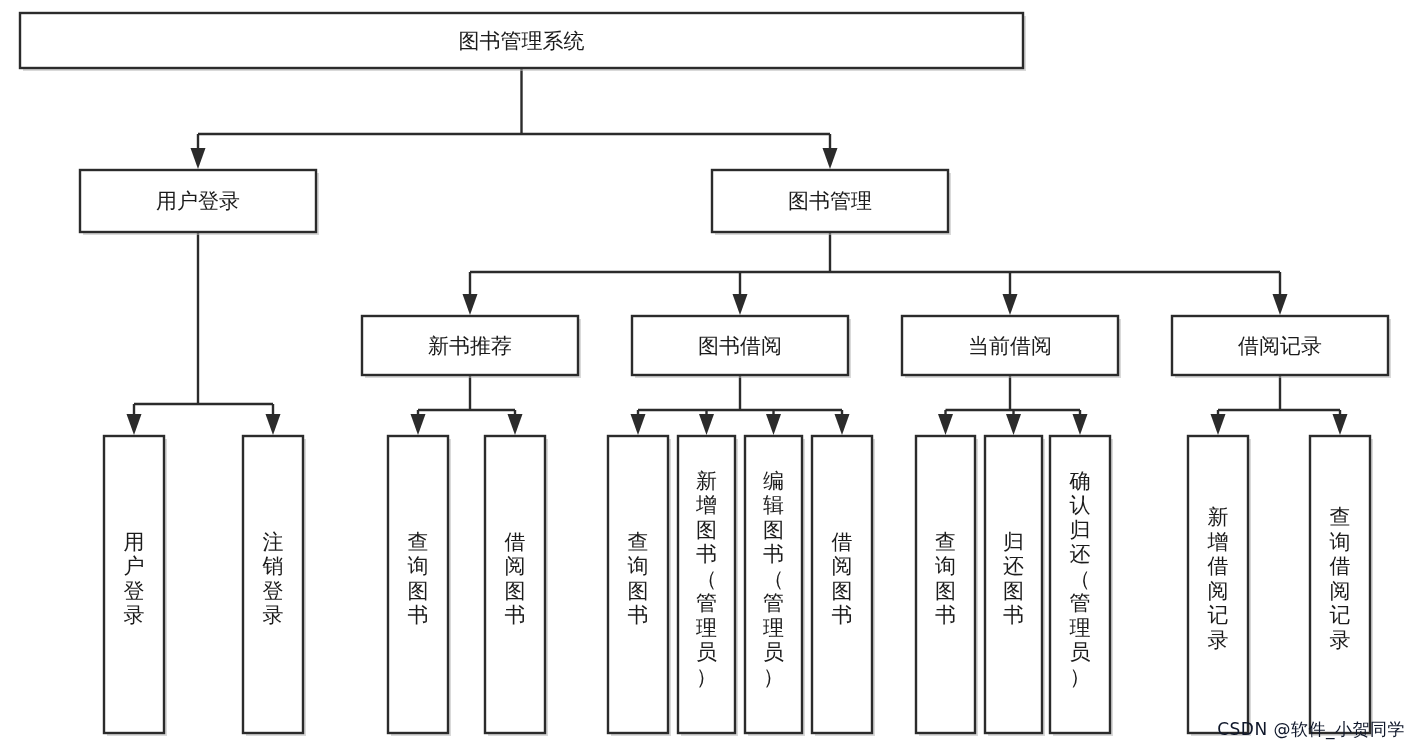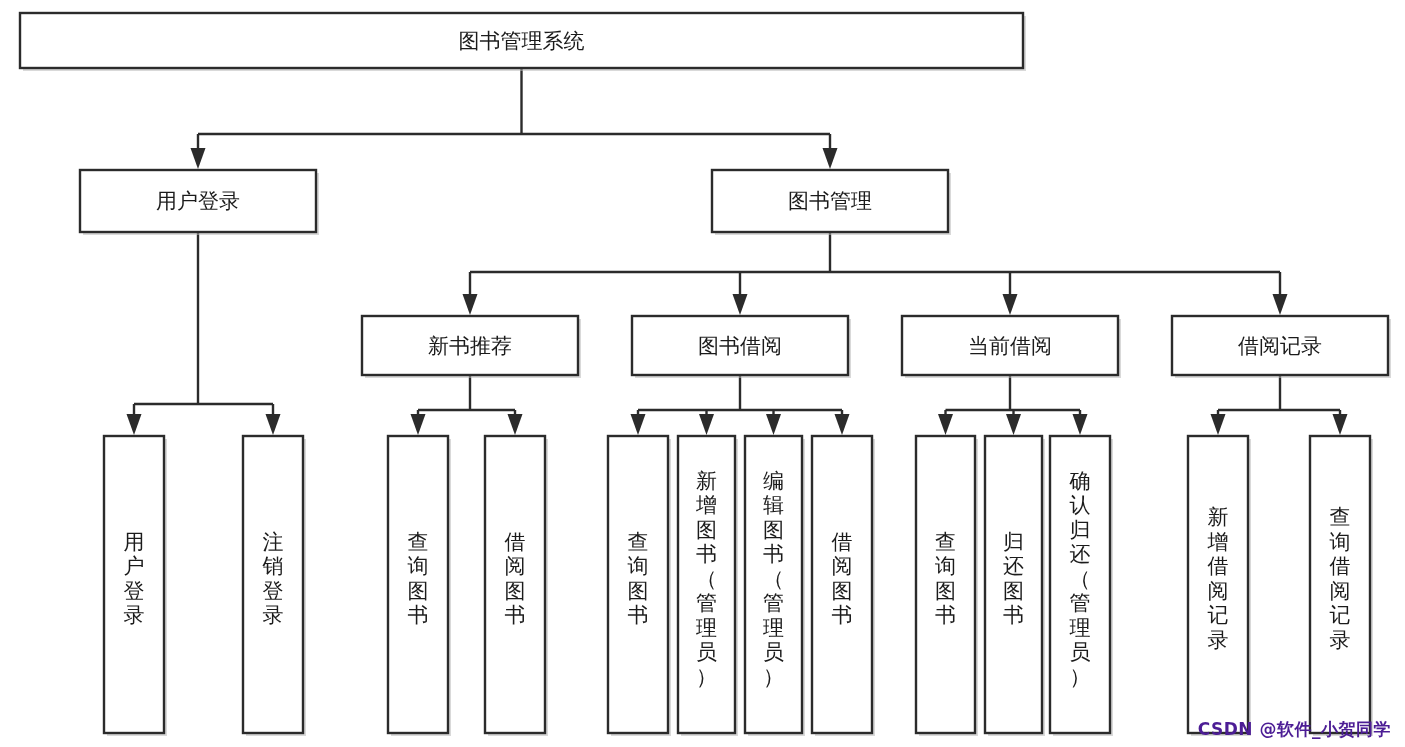--- a/index.html
+++ b/index.html
@@ -36,28 +36,27 @@
     stroke-width:2.4;
     fill:none;
     stroke-linecap:butt;
   }
   .link-arrow{
     fill:#2b2b2b;
     stroke:none;
   }
   .watermark{
     position:absolute;
-    right:14px;bottom:6px;
+    right:0;bottom:6px;
     font-family:"DejaVu Sans","Liberation Sans",sans-serif;
     font-size:17px;
-    color:#4c1d95;
+    color:#0f172a;
     letter-spacing:.5px;
     white-space:nowrap;
     user-select:none;
-    font-weight:bold;
   }
 </style>
 </head>
 <body>
 
 <svg id="diagram" viewBox="0 0 1405 747" xmlns="http://www.w3.org/2000/svg">
   <g id="layer-edges">
       <g>
         <path class="link-line" d="M 521.5 68 L 521.5 134"></path>
         <path class="link-line" d="M 198 134 L 830 134"></path>

